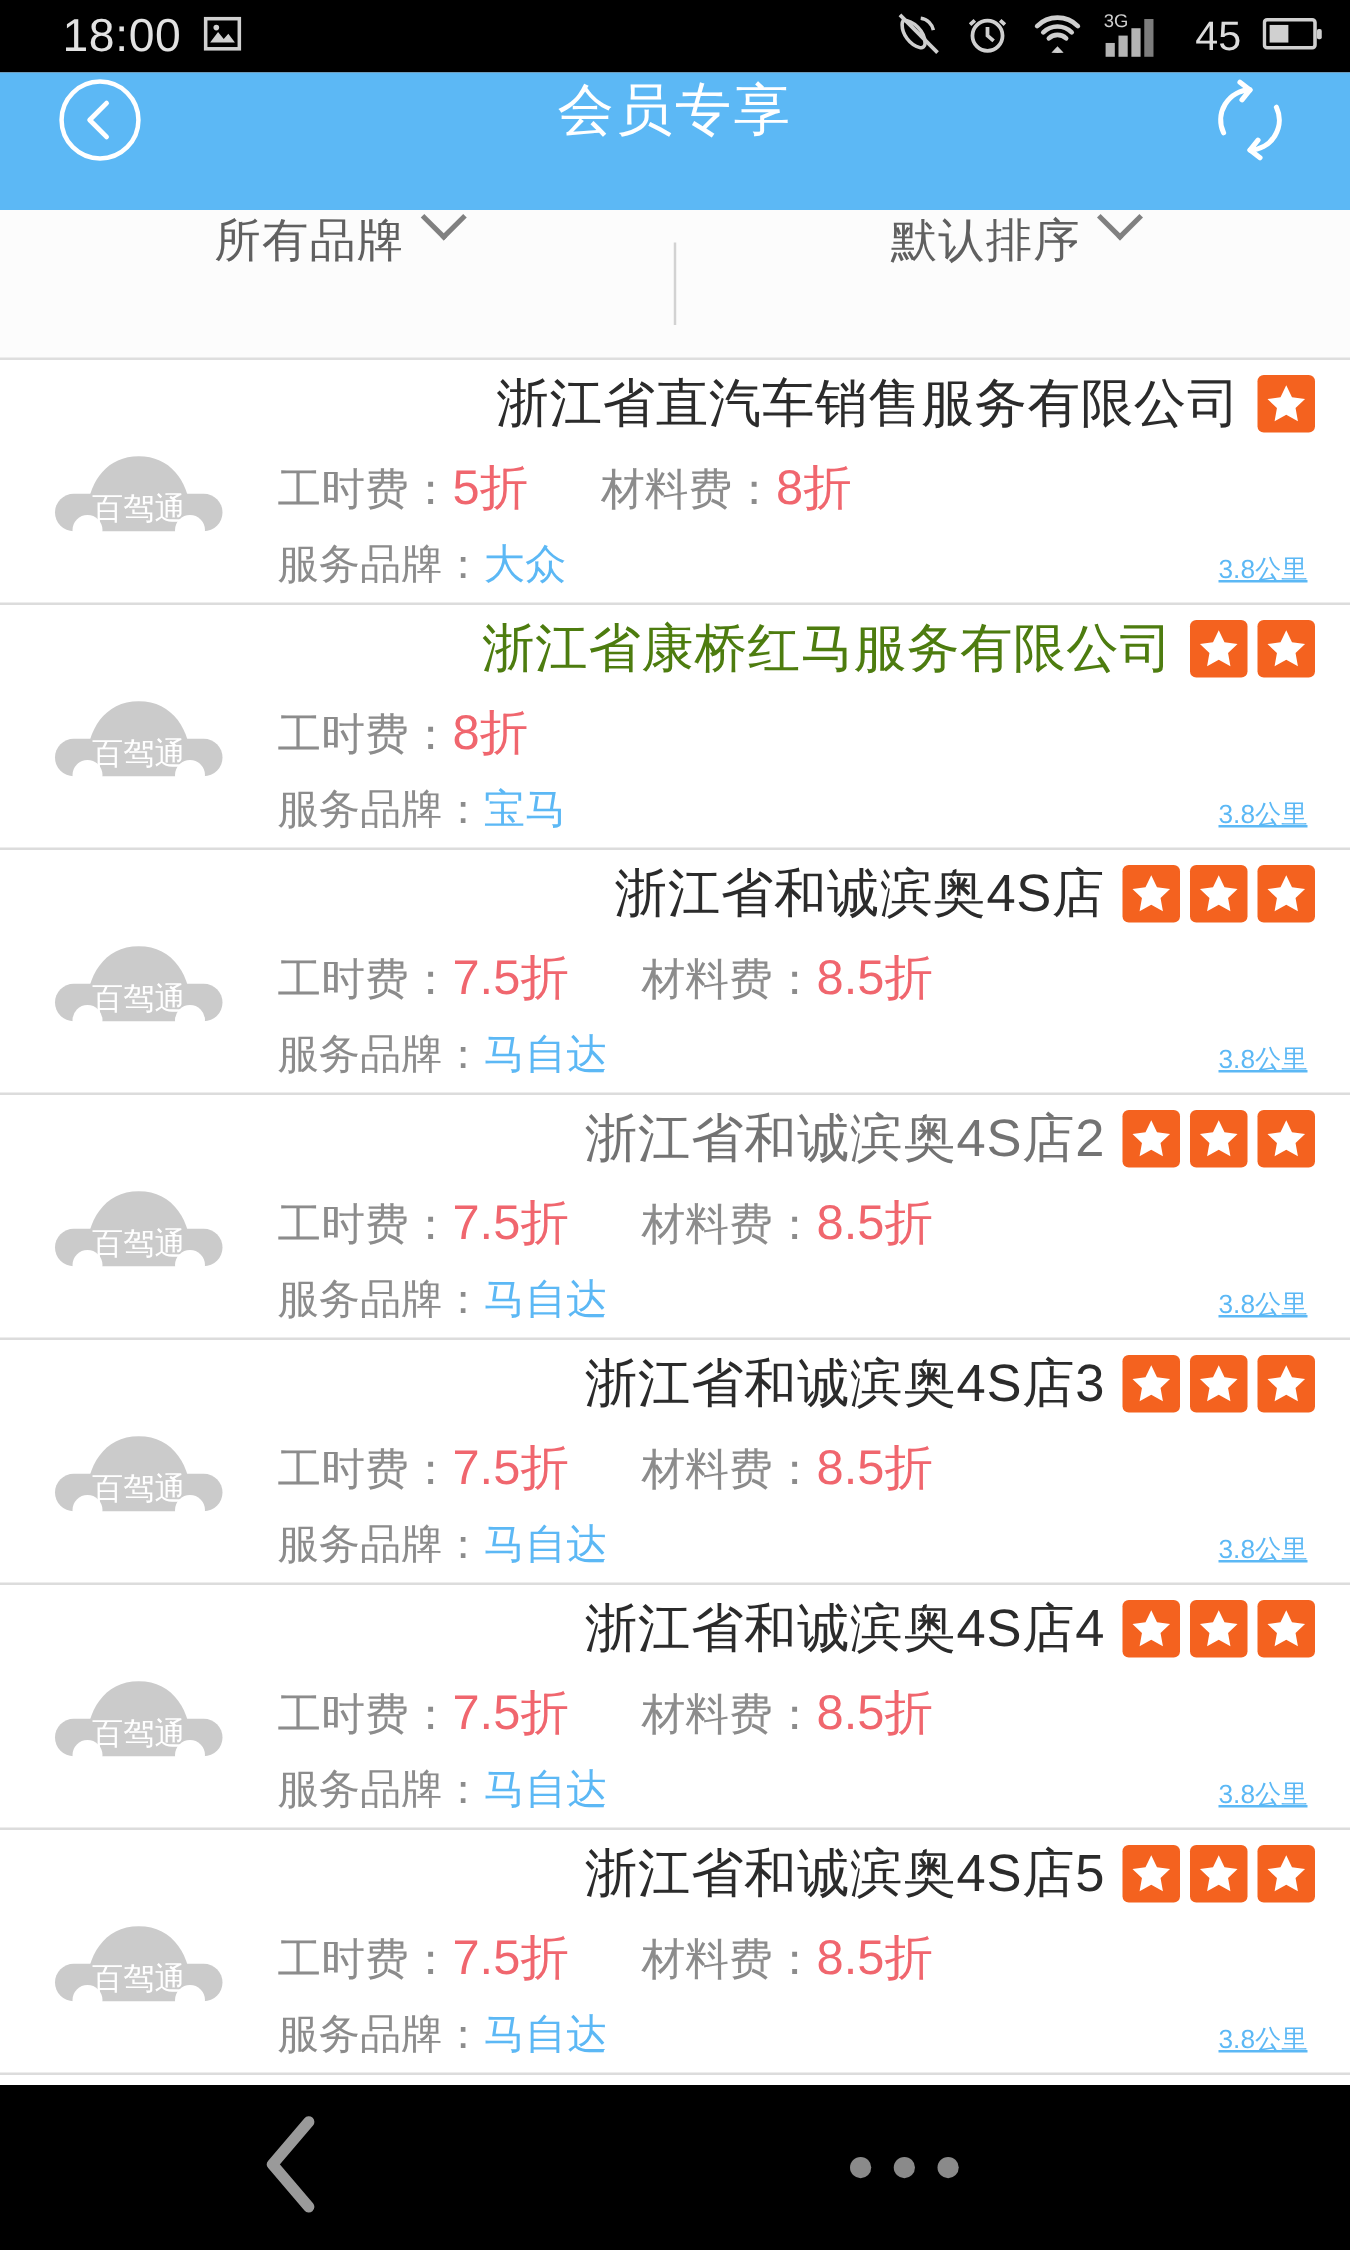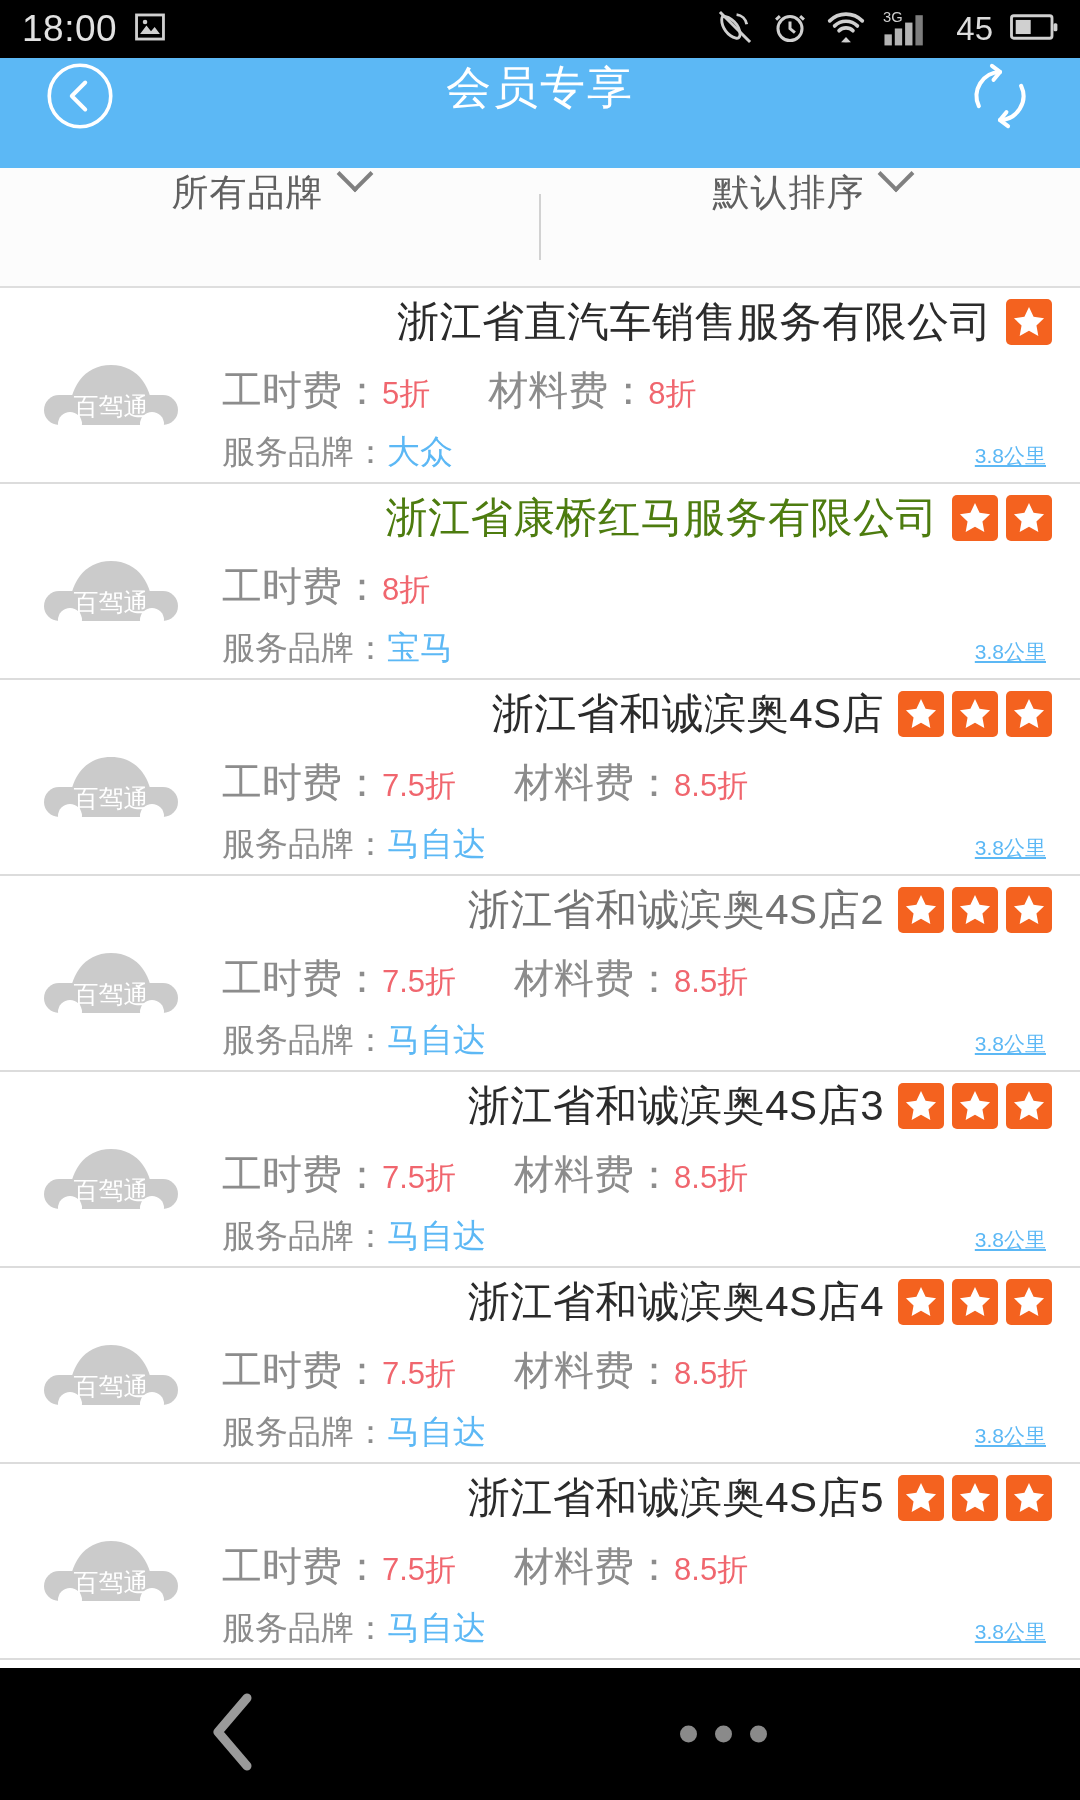--- a/index.html
+++ b/index.html
@@ -11,21 +11,21 @@
   }
   .phone { width:1080px; height:1800px; display:flex; flex-direction:column; background:#fff; }
 
   
   .statusbar {
     height:58px; background:#000; color:#d8d8d8;
     display:flex; align-items:center; padding:0 22px;
     flex:0 0 58px;
   }
   .sb-time { font-size:37px; letter-spacing:0.5px; color:#e2e2e2; }
-  .sb-left { display:flex; align-items:center; gap:16px; }
+  .sb-left { display:flex; align-items:center; gap:16px;margin-left:28px; }
   .sb-right { margin-left:auto; display:flex; align-items:center; gap:17px; }
   .sb-batt-num { font-size:33px; color:#dcdcdc; }
   .ic { display:block; }
 
   
   .header {
     flex:0 0 110px; height:110px; background:#5cb8f5;
     display:flex; padding:0 42px; position:relative;
   }
   .hdr-title {
@@ -70,22 +70,22 @@
   .stars { display:flex; gap:8px; flex:0 0 auto; padding-left:14px; }
   .star-badge {
     width:46px; height:46px; border-radius:5px;
     display:flex; align-items:center; justify-content:center;
   }
   .star-glyph { width:38px; height:38px; display:block; }
 
   .row-fees { display:flex; align-items:baseline; margin-top:14px; }
   .fee-group { display:flex; align-items:baseline; }
   .fee-group + .fee-group { margin-left:58px; }
-  .fee-label { font-size:40px; color:#8c8c8c; }
-  .fee-value { font-size:31px; }
+  .fee-label { font-size:35px; color:#8c8c8c; }
+  .fee-value { font-size:39px; }
 
   .row-brandline { display:flex; align-items:baseline; margin-top:12px; }
   .brand-label { font-size:33px; color:#8c8c8c; }
   .brand-value { font-size:33px; }
   .row-dist { margin-left:auto; font-size:21px; padding-right:6px;text-decoration:underline; }
 
   
 
   
   .navbar {

